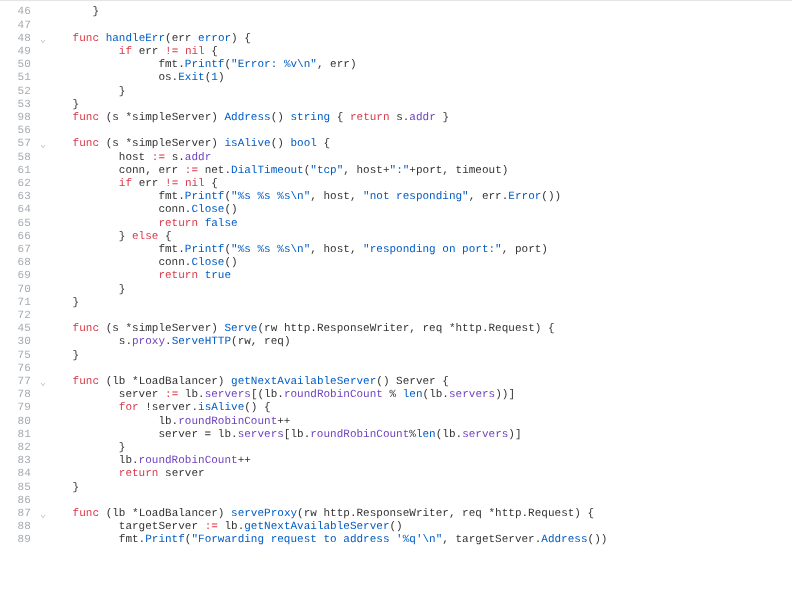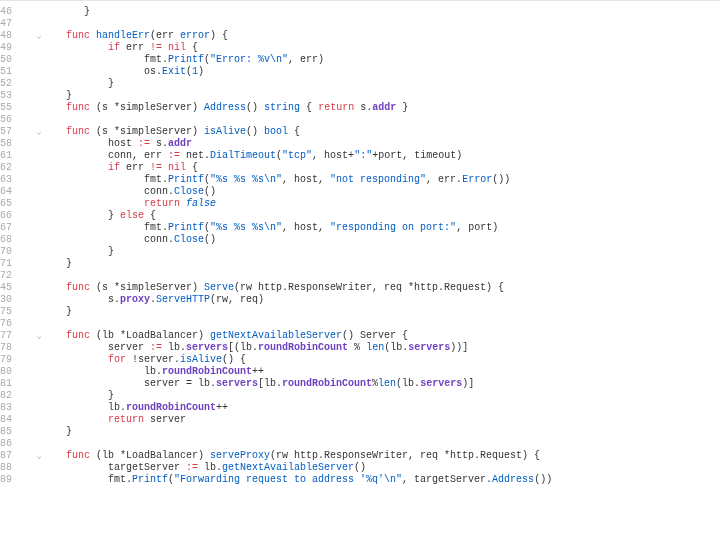--- a/index.html
+++ b/index.html
@@ -20,20 +20,21 @@
     border-top: 1px solid #e5e5e5;
   }
   .row {
     display: flex;
     align-items: flex-start;
     height: 12px;
     white-space: pre;
   }
   .ln {
     width: 32px;
+    text-align: right;
     color: #6a737d;
     opacity: 0.6;
     flex-shrink: 0;
     padding-right: 4px;
     user-select: none;
   }
   .fold {
     width: 14px;
     text-align: center;
     color: #6a737d;
@@ -45,49 +46,50 @@
   }
   .code {
     flex: 1;
     white-space: pre;
     padding-left: 2px;
   }
   .tok-kw    { color: #d73a49; } 
   .tok-fn    { color: #005cc5; } 
   .tok-str   { color: #005cc5; } 
   .tok-num   { color: #005cc5; }
-  .tok-bool  { color: #005cc5; font-style: italic; }
+  .tok-bool  { color: #005cc5; }
   .tok-type  { color: #d73a49; } 
   .tok-op    { color: #d73a49; } 
-  .tok-field { color: #6f42c1; font-weight: bold; }
+  .tok-field { color: #6f42c1; }
 </style>
 </head>
 <body>
 
 <div class="editor" id="ed">
     <div class="row"><span class="ln">46</span><span class="fold"></span><span class="code"><span>      }</span></span></div>
     <div class="row"><span class="ln">47</span><span class="fold"></span><span class="code"><span></span></span></div>
     <div class="row"><span class="ln">48</span><span class="fold">⌄</span><span class="code"><span>   </span><span class="tok-kw">func</span><span> </span><span class="tok-fn">handleErr</span><span>(err </span><span class="tok-fn">error</span><span>) {</span></span></div>
     <div class="row"><span class="ln">49</span><span class="fold"></span><span class="code"><span>          </span><span class="tok-kw">if</span><span> err </span><span class="tok-op">!=</span><span> </span><span class="tok-type">nil</span><span> {</span></span></div>
     <div class="row"><span class="ln">50</span><span class="fold"></span><span class="code"><span>                fmt.</span><span class="tok-fn">Printf</span><span>(</span><span class="tok-str">"Error: %v\n"</span><span>, err)</span></span></div>
     <div class="row"><span class="ln">51</span><span class="fold"></span><span class="code"><span>                os.</span><span class="tok-fn">Exit</span><span>(</span><span class="tok-num">1</span><span>)</span></span></div>
     <div class="row"><span class="ln">52</span><span class="fold"></span><span class="code"><span>          }</span></span></div>
     <div class="row"><span class="ln">53</span><span class="fold"></span><span class="code"><span>   }</span></span></div>
-    <div class="row"><span class="ln">55</span><span class="fold"></span><span class="code"><span>   </span><span class="tok-kw">func</span><span> (s *simpleServer) </span><span class="tok-fn">Address</span><span>() </span><span class="tok-fn">string</span><span> { </span><span class="tok-kw">return</span><span> s.</span><span class="tok-field">addr</span><span> }</span></span></div>
+    <div class="row"><span class="ln">98</span><span class="fold"></span><span class="code"><span>   </span><span class="tok-kw">func</span><span> (s *simpleServer) </span><span class="tok-fn">Address</span><span>() </span><span class="tok-fn">string</span><span> { </span><span class="tok-kw">return</span><span> s.</span><span class="tok-field">addr</span><span> }</span></span></div>
     <div class="row"><span class="ln">56</span><span class="fold"></span><span class="code"><span></span></span></div>
     <div class="row"><span class="ln">57</span><span class="fold">⌄</span><span class="code"><span>   </span><span class="tok-kw">func</span><span> (s *simpleServer) </span><span class="tok-fn">isAlive</span><span>() </span><span class="tok-fn">bool</span><span> {</span></span></div>
     <div class="row"><span class="ln">58</span><span class="fold"></span><span class="code"><span>          host </span><span class="tok-op">:=</span><span> s.</span><span class="tok-field">addr</span><span></span></span></div>
     <div class="row"><span class="ln">61</span><span class="fold"></span><span class="code"><span>          conn, err </span><span class="tok-op">:=</span><span> net.</span><span class="tok-fn">DialTimeout</span><span>(</span><span class="tok-str">"tcp"</span><span>, host+</span><span class="tok-str">":"</span><span>+port, timeout)</span></span></div>
     <div class="row"><span class="ln">62</span><span class="fold"></span><span class="code"><span>          </span><span class="tok-kw">if</span><span> err </span><span class="tok-op">!=</span><span> </span><span class="tok-type">nil</span><span> {</span></span></div>
     <div class="row"><span class="ln">63</span><span class="fold"></span><span class="code"><span>                fmt.</span><span class="tok-fn">Printf</span><span>(</span><span class="tok-str">"%s %s %s\n"</span><span>, host, </span><span class="tok-str">"not responding"</span><span>, err.</span><span class="tok-fn">Error</span><span>())</span></span></div>
     <div class="row"><span class="ln">64</span><span class="fold"></span><span class="code"><span>                conn.</span><span class="tok-fn">Close</span><span>()</span></span></div>
     <div class="row"><span class="ln">65</span><span class="fold"></span><span class="code"><span>                </span><span class="tok-kw">return</span><span> </span><span class="tok-bool">false</span><span></span></span></div>
     <div class="row"><span class="ln">66</span><span class="fold"></span><span class="code"><span>          } </span><span class="tok-kw">else</span><span> {</span></span></div>
     <div class="row"><span class="ln">67</span><span class="fold"></span><span class="code"><span>                fmt.</span><span class="tok-fn">Printf</span><span>(</span><span class="tok-str">"%s %s %s\n"</span><span>, host, </span><span class="tok-str">"responding on port:"</span><span>, port)</span></span></div>
     <div class="row"><span class="ln">68</span><span class="fold"></span><span class="code"><span>                conn.</span><span class="tok-fn">Close</span><span>()</span></span></div>
+    <div class="row"><span class="ln">69</span><span class="fold"></span><span class="code"><span>                </span><span class="tok-kw">return</span><span> </span><span class="tok-bool">true</span><span></span></span></div>
     <div class="row"><span class="ln">70</span><span class="fold"></span><span class="code"><span>          }</span></span></div>
     <div class="row"><span class="ln">71</span><span class="fold"></span><span class="code"><span>   }</span></span></div>
     <div class="row"><span class="ln">72</span><span class="fold"></span><span class="code"><span></span></span></div>
     <div class="row"><span class="ln">45</span><span class="fold"></span><span class="code"><span>   </span><span class="tok-kw">func</span><span> (s *simpleServer) </span><span class="tok-fn">Serve</span><span>(rw http.ResponseWriter, req *http.Request) {</span></span></div>
     <div class="row"><span class="ln">30</span><span class="fold"></span><span class="code"><span>          s.</span><span class="tok-field">proxy</span><span>.</span><span class="tok-fn">ServeHTTP</span><span>(rw, req)</span></span></div>
     <div class="row"><span class="ln">75</span><span class="fold"></span><span class="code"><span>   }</span></span></div>
     <div class="row"><span class="ln">76</span><span class="fold"></span><span class="code"><span></span></span></div>
     <div class="row"><span class="ln">77</span><span class="fold">⌄</span><span class="code"><span>   </span><span class="tok-kw">func</span><span> (lb *LoadBalancer) </span><span class="tok-fn">getNextAvailableServer</span><span>() Server {</span></span></div>
     <div class="row"><span class="ln">78</span><span class="fold"></span><span class="code"><span>          server </span><span class="tok-op">:=</span><span> lb.</span><span class="tok-field">servers</span><span>[(lb.</span><span class="tok-field">roundRobinCount</span><span> % </span><span class="tok-fn">len</span><span>(lb.</span><span class="tok-field">servers</span><span>))]</span></span></div>
     <div class="row"><span class="ln">79</span><span class="fold"></span><span class="code"><span>          </span><span class="tok-kw">for</span><span> !server.</span><span class="tok-fn">isAlive</span><span>() {</span></span></div>

